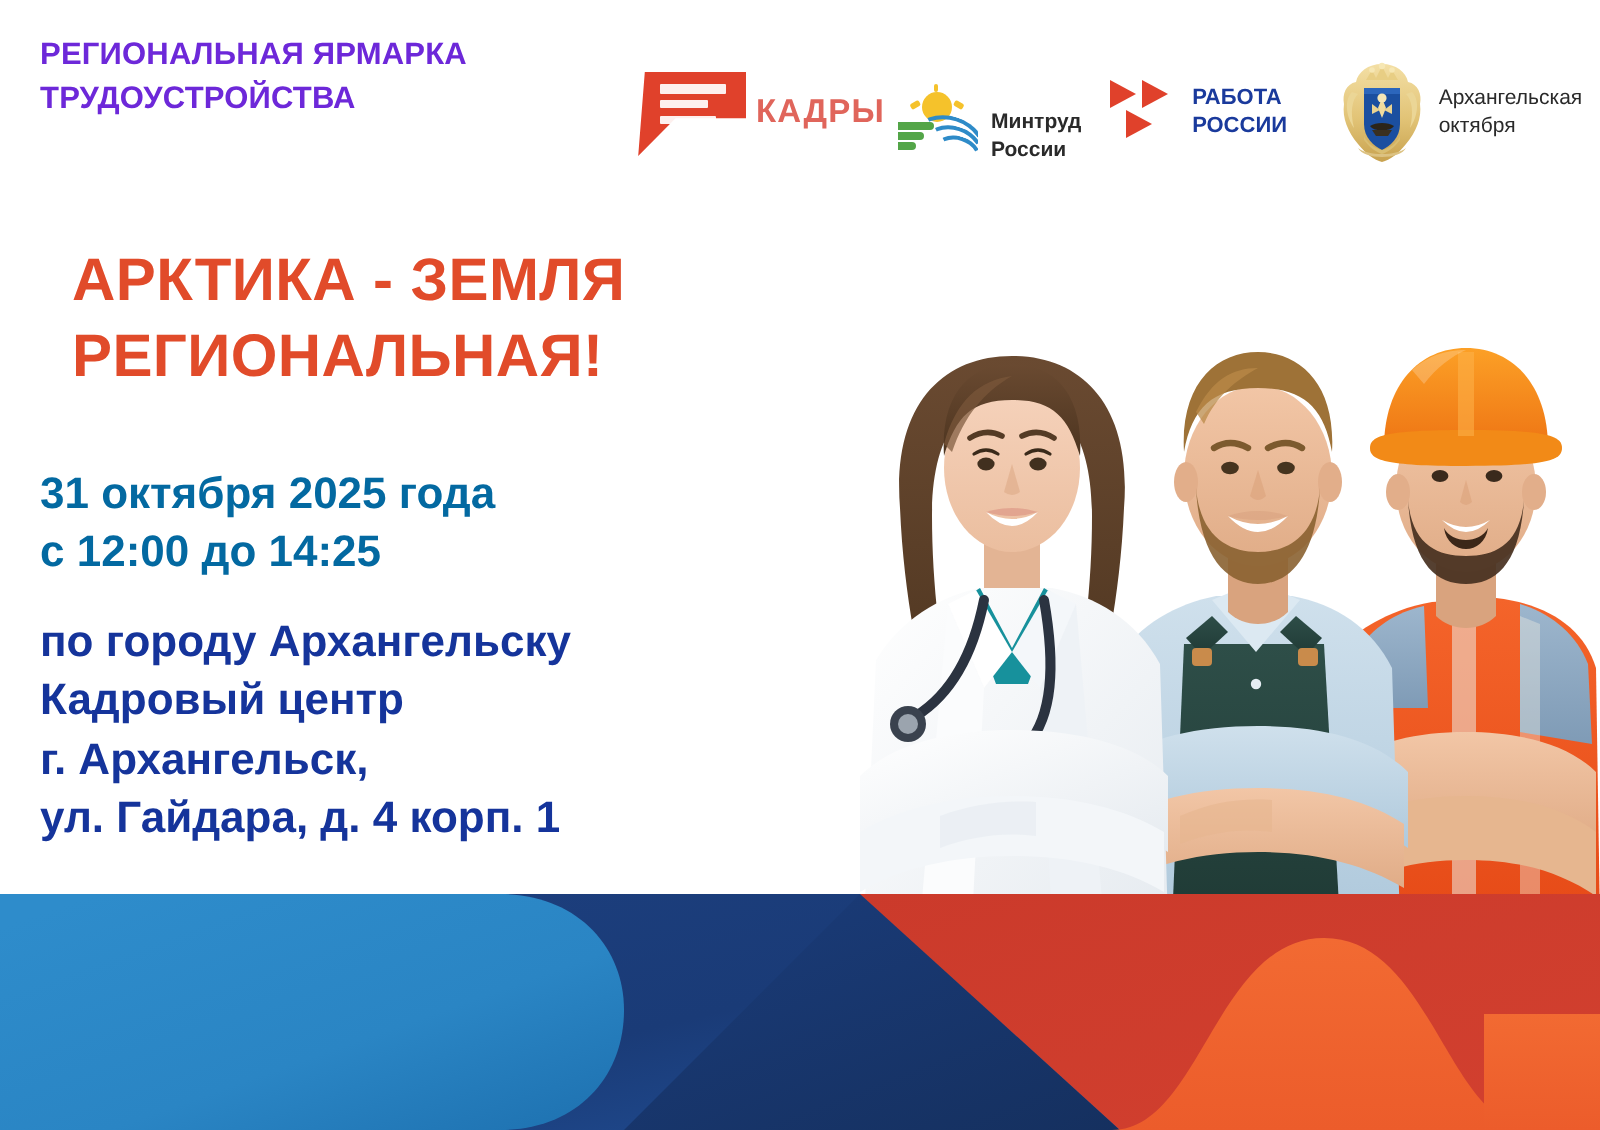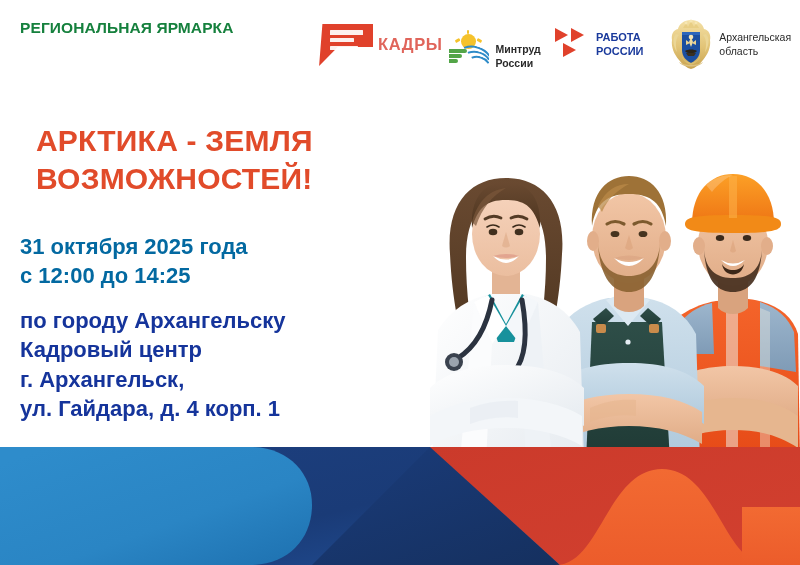--- a/index.html
+++ b/index.html
@@ -29,33 +29,33 @@
     display: flex;
     align-items: center;
     z-index: 30;
   }
 
   .header-title {
     position: absolute;
     left: 20px;
     top: 17px;
     width: 300px;
-    color: #15803d;
+    color: #6d28d9;
     font-size: 15.5px;
     font-weight: bold;
     line-height: 1.42;
     letter-spacing: 0.1px;
     text-transform: uppercase;
   }
   .header-title .l2 { display: block; }
 
   .logo-strip {
     position: absolute;
     left: 318px;
-    top: 12px;
+    top: 24px;
     width: 478px;
     height: 64px;
     display: flex;
     align-items: center;
     gap: 0px;
   }
 
   
   .logo-kadry {
     display: flex;
@@ -455,20 +455,21 @@
         <path d="M0 330 C20 318 46 312 76 312 C106 312 132 318 152 330 L152 360 C132 348 106 342 76 342 C46 342 20 348 0 360 Z" fill="#F3F6F9"></path>
         <path d="M40 322 C56 316 72 314 88 315 L88 332 C72 330 56 332 40 338 Z" fill="#E8EDF2" opacity=".8"></path>
       </g>
     </svg>
   </div>
 
   <div class="header">
 
     <div class="header-title">
       <span>РЕГИОНАЛЬНАЯ ЯРМАРКА</span>
+      <span class="l2">ТРУДОУСТРОЙСТВА</span>
     </div>
 
     <div class="logo-strip">
 
       <div class="logo-kadry">
         <div class="np-flag">
           <div class="flag-shape"></div>
           <div class="flag-lines">
             <div class="fl w1"></div>
             <div class="fl w2"></div>
@@ -541,30 +542,30 @@
             <path d="M15 33 C18 31 24 31 27 33 C25 36 17 36 15 33 Z" fill="#2B2418"></path>
             <path d="M16 35 L26 35 L24 38 L18 38 Z" fill="#3A3020"></path>
 
             <path d="M12 38 C14 42 17 44 21 45 C25 44 28 42 30 38 L30 40 C27 44 24 46 21 47 C18 46 15 44 12 40 Z" fill="#D9BE72"></path>
 
             <path d="M9 44 C14 48 28 48 33 44 C30 50 12 50 9 44 Z" fill="#DCC282"></path>
           </svg>
         </div>
         <div class="region-text">
           <div>Архангельская</div>
-          <div>область</div>
+          <div>октября</div>
         </div>
       </div>
 
     </div>
   </div>
 
   <div class="headline">
     <span>АРКТИКА - ЗЕМЛЯ</span>
-    <span class="l2">ВОЗМОЖНОСТЕЙ!</span>
+    <span class="l2">РЕГИОНАЛЬНАЯ!</span>
   </div>
 
   <div class="datetime">
     <span>31 октября 2025 года</span>
     <span class="l2">с 12:00 до 14:25</span>
   </div>
 
   <div class="venue">
     <span>по городу Архангельску</span>
     <span>Кадровый центр</span>

